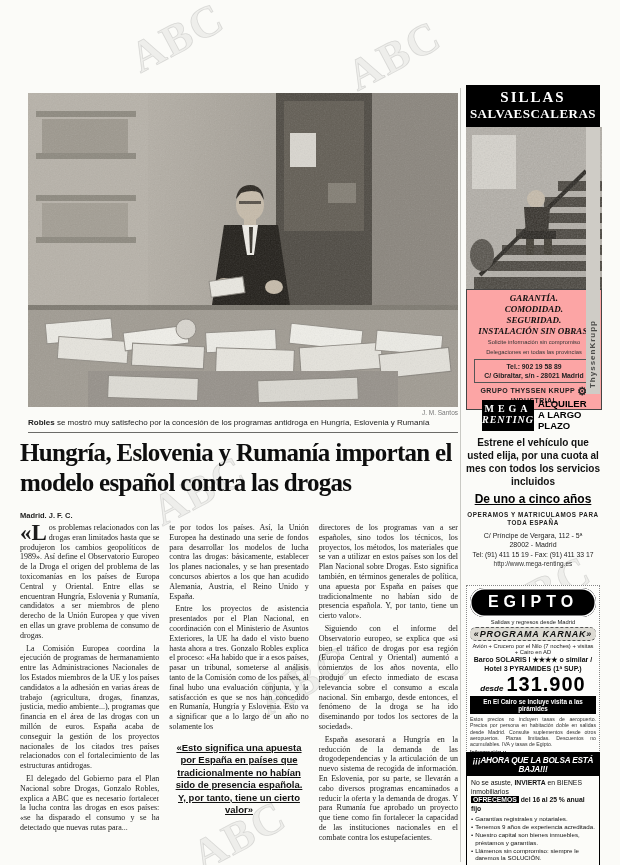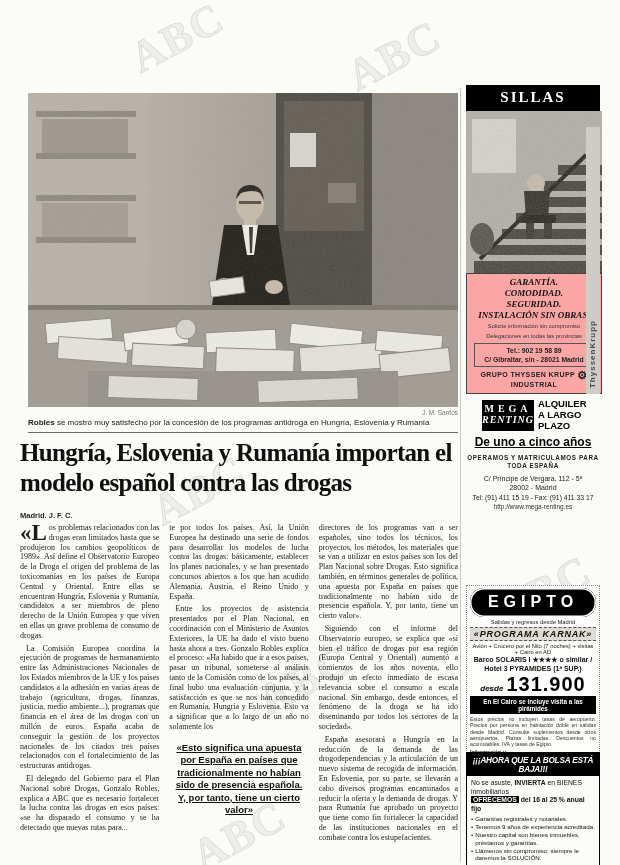--- a/index.html
+++ b/index.html
@@ -85,21 +85,21 @@
   .ad2-addr { margin-top:4px; font-size:7px; line-height:9px; color:#222; }
   .ad2-phones { margin-top:2px; font-size:6.8px; color:#222; }
   .ad2-url { margin-top:2px; font-size:6.5px; color:#333; }
   
   .ad3 { top:585px; border:1px dotted #888; padding:2px 3px 3px; background:#fdfdfb; text-align:center; }
   .egipto-banner { background:#000; border-radius:14px; color:#fff; padding:5px 0 6px;
                    box-shadow:inset 0 0 0 1.5px #fff, inset 0 0 0 3px #000;
                    font-weight:bold; font-size:16px; letter-spacing:5px; }
   .eg-sub { margin-top:2px; font-size:5.8px; color:#222; }
   .eg-program { margin-top:2px; background:#dddbd4; border-top:1px dashed #555; border-bottom:1px dashed #555;
-                font-weight:bold; font-style:italic; font-size:9px; letter-spacing:0.8px; padding:1px 0; color:#111; }
+                font-weight:bold; font-style:italic; font-size:9px; letter-spacing:0.8px; padding:1px 0; color:#111;border-radius:6px; }
   .eg-line1 { margin-top:2px; font-size:5.8px; color:#222; }
   .eg-line2 { font-size:7px; font-weight:bold; color:#111; margin-top:1px; }
   .eg-price { margin-top:1px; font-weight:bold; color:#000; }
   .eg-price .from { font-size:8px; font-style:italic; margin-right:3px; }
   .eg-price .num { font-size:20px; letter-spacing:1px; }
   .eg-band { background:#000; color:#fff; font-size:6.3px; font-weight:bold; padding:2px 0; }
   .eg-small { margin-top:2px; font-size:5.2px; line-height:6.3px; text-align:justify; color:#333; }
   .eg-bottom { margin-top:2px; display:flex; align-items:center; justify-content:space-between; }
   .eg-info { text-align:left; }
   .eg-info .lbl { font-size:5.5px; font-weight:bold; color:#222; }
@@ -224,20 +224,21 @@
       <p>Siguiendo con el informe del Observatorio europeo, se explica que «si bien el tráfico de drogas por esa región (Europa Central y Oriental) aumentó a comienzos de los años noventa, ello produjo un efecto inmediato de escasa relevancia sobre el consumo a escala nacional. Sin embargo, desde entonces, el fenómeno de la droga se ha ido diseminando por todos los sectores de la sociedad».</p>
       <p>España asesorará a Hungría en la reducción de la demanda de las drogodependencias y la articulación de un nuevo sistema de recogida de información. En Eslovenia, por su parte, se llevarán a cabo diversos programas encaminados a reducir la oferta y la demanda de drogas. Y para Rumanía fue aprobado un proyecto que tiene como fin fortalecer la capacidad de las instituciones nacionales en el combate contra los estupefacientes.</p>
     </div>
   </div>
 
   <div class="vdivider"></div>
 
   <div class="ad ad1">
     <div class="ad1-head">
       <div class="l1">SILLAS</div>
+      <div class="l2">SALVAESCALERAS</div>
     </div>
     <div class="ad1-photo">
       <svg width="136" height="162" viewBox="0 0 136 162" xmlns="http://www.w3.org/2000/svg">
         <defs>
             <filter id="noise2">
               <feTurbulence type="fractalNoise" baseFrequency="0.7" numOctaves="2"></feTurbulence>
               <feColorMatrix type="saturate" values="0"></feColorMatrix>
             </filter>
           </defs>
         <rect width="136" height="162" fill="#b2aea7"></rect>
@@ -289,20 +290,21 @@
     <div class="ad2-toprow">
       <div class="mega-logo">
         <div class="m1">MEGA</div>
         <div class="m2">RENTING</div>
       </div>
       <div class="ad2-tag">
         <div>ALQUILER</div>
         <div>A LARGO PLAZO</div>
       </div>
     </div>
+    <div class="ad2-body">Estrene el vehículo que usted elija, por una cuota al mes con todos los servicios incluidos</div>
     <div class="ad2-highlight">De uno a cinco años</div>
     <div class="ad2-scope">OPERAMOS Y MATRICULAMOS PARA TODA ESPAÑA</div>
     <div class="ad2-addr">
       <div>C/ Príncipe de Vergara, 112 - 5ª</div>
       <div>28002 - Madrid</div>
     </div>
     <div class="ad2-phones">Tel: (91) 411 15 19 - Fax: (91) 411 33 17</div>
     <div class="ad2-url">http://www.mega-renting.es</div>
   </div>
 

